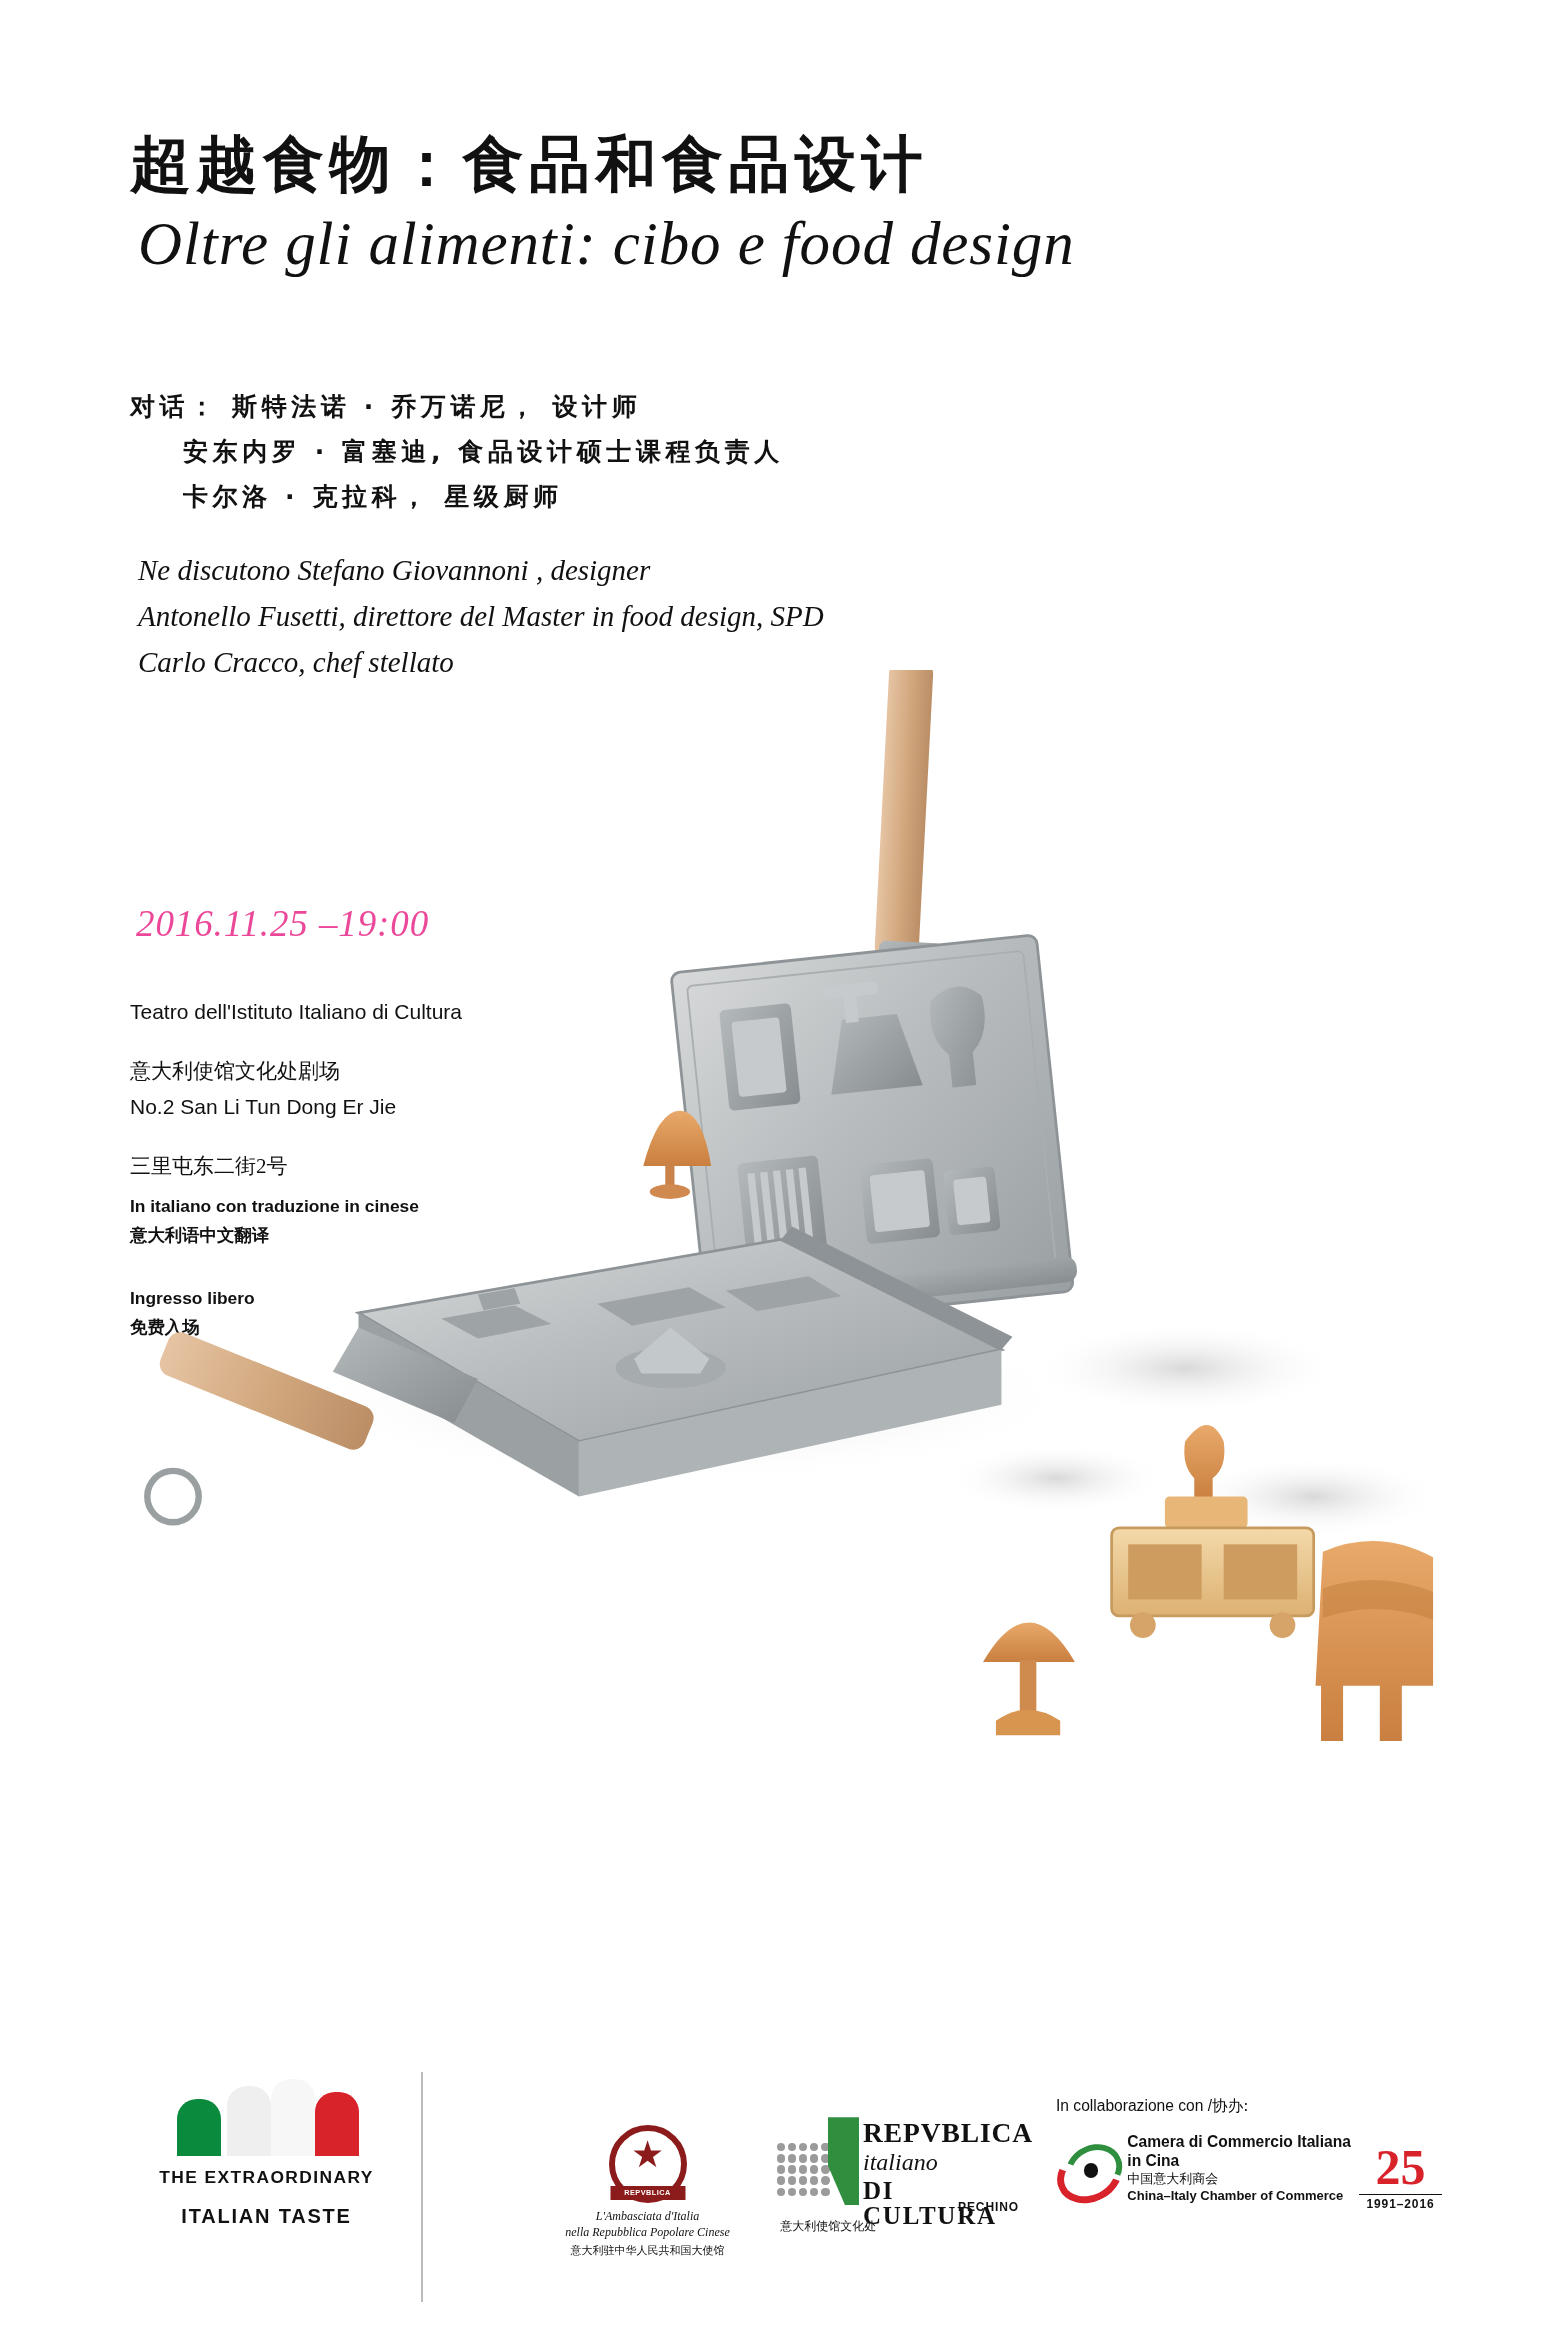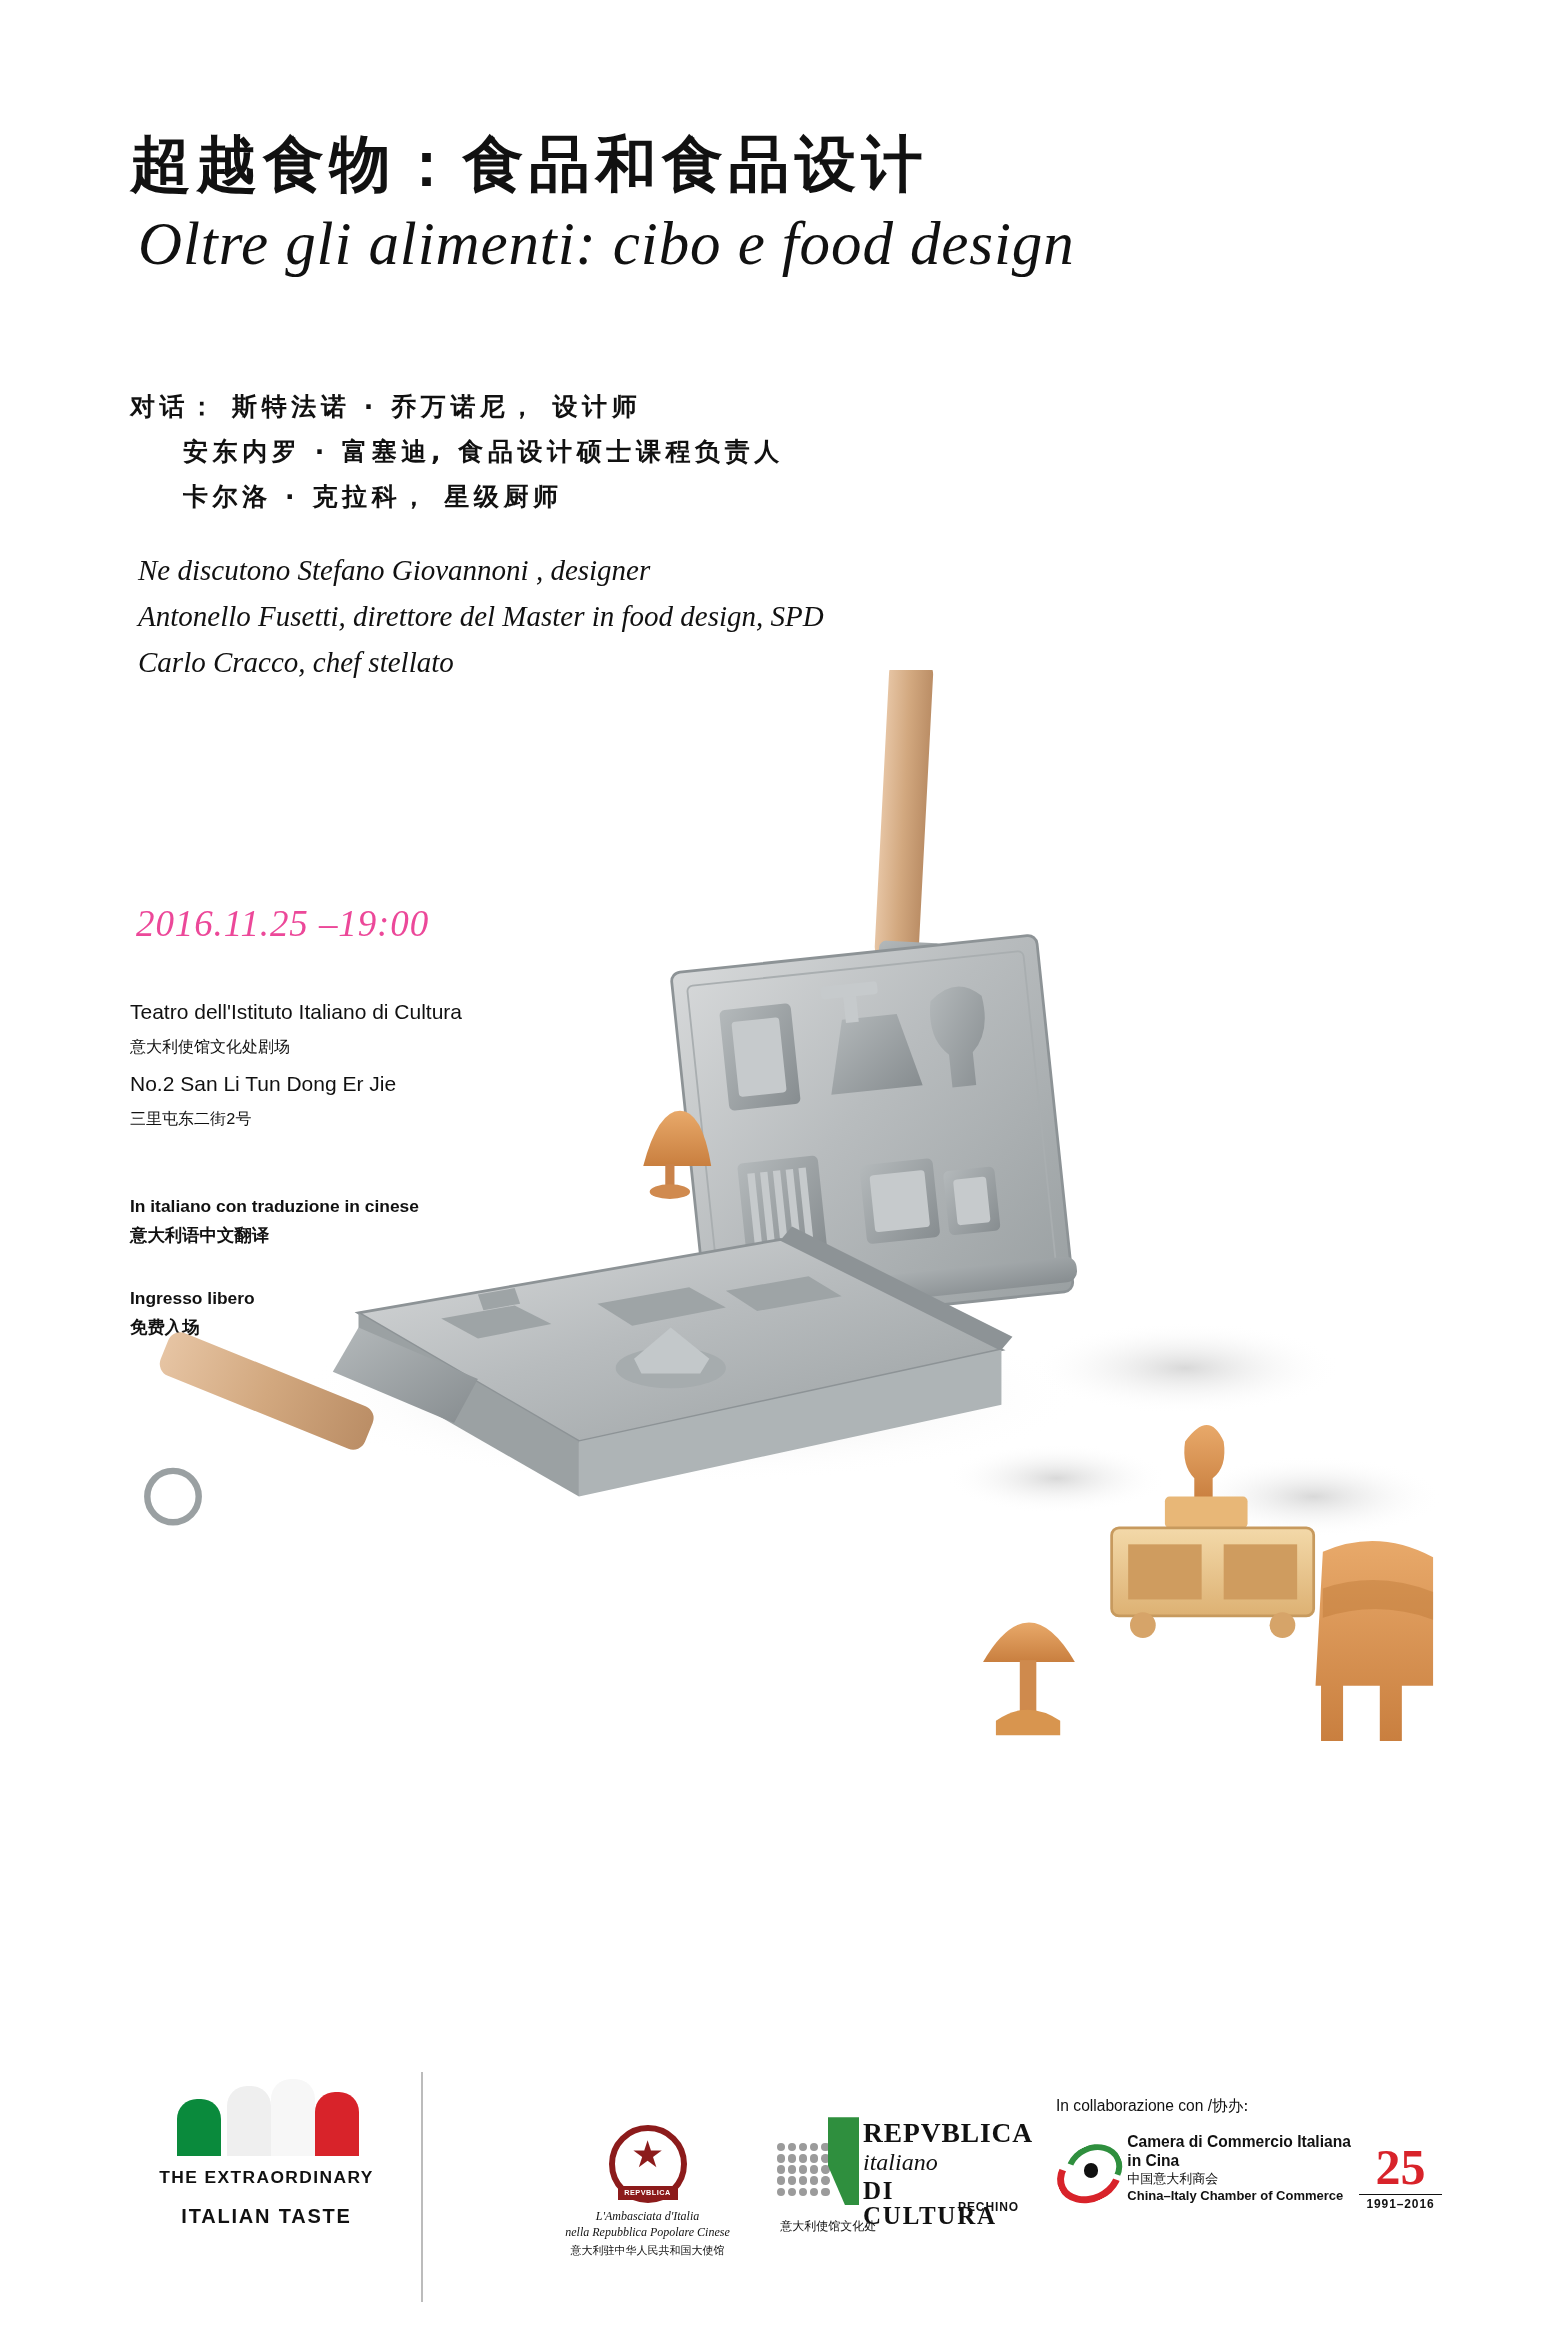--- a/index.html
+++ b/index.html
@@ -88,21 +88,21 @@
   
   .venue {
     position: absolute;
     left: 130px;
     top: 994px;
     font-family: "Liberation Sans", sans-serif;
     font-size: 21px;
     line-height: 36px;
     color: #111;
   }
-  .venue .cn { font-family: Liberation Mono, monospace; font-size: 16px; }
+  .venue .cn { font-family: Liberation Serif, serif; font-size: 21px; margin-top: 23px; }
 
   .lang-note {
     position: absolute;
     left: 130px;
     top: 1192px;
     font-family: "Liberation Sans", sans-serif;
     font-size: 17.4px;
     font-weight: 700;
     line-height: 28.5px;
     color: #111;
@@ -215,21 +215,21 @@
     width: 66px;
     height: 66px;
     border: 6.4px solid #8c1b1b;
     border-radius: 50%;
   }
   .emblem .ribbon {
     position: absolute;
     left: 50%;
     bottom: 1.8px;
     transform: translateX(-50%);
-    width: 60px;
+    width: 75px;
     height: 14.7px;
     background: #8c1b1b;
     color: #fff;
     font-size: 7.3px;
     font-weight: 700;
     line-height: 14.7px;
     letter-spacing: 0.5px;
   }
   .embassy-it {
     font-family: "Liberation Serif", serif;

